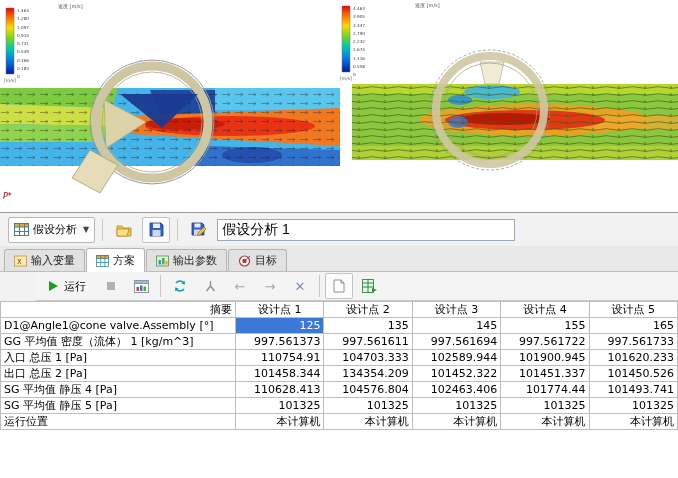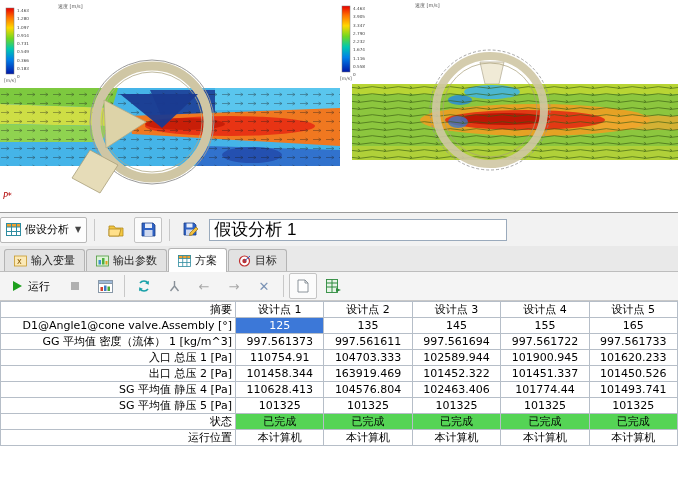--- a/index.html
+++ b/index.html
@@ -10,44 +10,44 @@
   }
   .plots{position:absolute;top:0;left:0;width:678px;height:210px;background:#fff;}
   .plots svg{position:absolute;top:0;}
   .tick{font-size:4.2px;fill:#444;}
   .plot-title{font-size:5px;fill:#555;}
   .plot-unit{font-size:4.5px;fill:#555;}
   .fragment{position:absolute;left:3px;top:192px;font-size:8px;color:#b00000;font-style:italic;}
 
   
   .panel{position:absolute;top:212px;left:0;width:678px;height:266px;background:#f2f2f2;border-top:1px solid #9a9a9a;}
-  .toolbar1{height:33px;display:flex;align-items:center;gap:4px;padding:0 0;background:#f2f2f2;}
+  .toolbar1{height:33px;display:flex;align-items:center;gap:4px;padding:0 8px;background:#f2f2f2;}
   .dd-btn{display:flex;align-items:center;gap:4px;height:24px;padding:0 5px;border:1px solid #b8b8b8;background:#fdfdfd;border-radius:2px;}
   .dd-caret{font-size:8px;color:#444;margin-left:2px;}
   .vsep{width:1px;height:22px;background:#c8c8c8;margin:0 3px;}
   .tb-btn{display:flex;align-items:center;justify-content:center;width:26px;height:24px;border:1px solid transparent;}
   .tb-btn.framed{border:1px solid #c4c4c4;background:#fbfbfb;border-radius:2px;}
-  .name-input{width:288px;height:18px;border:1px solid #9aaabc;font-size:17px;padding:1px 4px;font-family:Liberation Sans, sans-serif;}
+  .name-input{width:288px;height:18px;border:1px solid #9aaabc;font-size:14px;padding:1px 4px;font-family:Liberation Sans, sans-serif;}
 
   .tabrow{height:25px;display:flex;align-items:flex-end;gap:1px;padding:0 4px;background:#e9e9e9;border-bottom:1px solid #bdbdbd;}
   .tab{display:flex;align-items:center;gap:4px;height:21px;padding:0 9px;border:1px solid #b4b4b4;border-bottom:none;background:#e2e2e2;border-radius:3px 3px 0 0;color:#222;}
   .tab.active{background:#fff;height:23px;position:relative;z-index:2;margin-bottom:-1px;}
 
-  .toolbar2{height:28px;display:flex;align-items:center;gap:2px;padding:0 6px;background:#f4f4f4;border-bottom:1px solid #c8c8c8;}
+  .toolbar2{height:28px;display:flex;align-items:center;gap:2px;padding:0 6px;background:#f4f4f4;border-bottom:1px solid #c8c8c8;margin-left:36px;}
   .run-btn{display:flex;align-items:center;gap:5px;padding:2px 8px 2px 4px;border:1px solid transparent;}
   .gray-glyph{color:#a8a8a8;font-size:13px;line-height:1;}
   .blue-glyph{color:#7b93b5;font-size:13px;line-height:1;}
 
   .tablewrap{height:180px;overflow:hidden;background:#fff;}
   table{border-collapse:collapse;table-layout:fixed;width:678px;font-size:11px;}
   th,td{border:1px solid #b6bec8;height:15px;padding:0 3px;overflow:hidden;white-space:nowrap;}
   th{font-weight:normal;background:#fff;}
   th.col-label{text-align:right;}
-  .cell-label{text-align:right;background:#fff;}
-  .cell-value{text-align:center;background:#fff;}
+  .cell-label{text-align:left;background:#fff;}
+  .cell-value{text-align:right;background:#fff;}
   .cell-status{background:#55d455;}
   .cell-selected{background:#3c78d8;color:#fff;}
   col.c0{width:234px;} col.cv{width:88px;}
 </style>
 </head>
 <body>
 
 <div class="plots">
 
   <svg style="left:0" width="340" height="195" viewBox="0 0 340 195">
@@ -210,41 +210,41 @@
   </div>
 
   <div class="tabrow">
     <div class="tab">
       <svg width="13" height="12" viewBox="0 0 13 12">
         <rect x="0.5" y="1" width="12" height="10" fill="#fbe9b7" stroke="#c79a2a" stroke-width="0.8"></rect>
         <text x="3" y="9" font-size="8" fill="#8a5a00">x</text>
       </svg>
       <span>输入变量</span>
     </div>
-    <div class="tab">
-      <svg width="13" height="12" viewBox="0 0 13 12">
-        <rect x="0.5" y="1" width="12" height="10" fill="#dff3d8" stroke="#4c9a3c" stroke-width="0.8"></rect>
-        <rect x="2.5" y="5" width="2.5" height="4.5" fill="#3f8fd0"></rect>
-        <rect x="6" y="3" width="2.5" height="6.5" fill="#4daf3e"></rect>
-        <rect x="9.5" y="6" width="2" height="3.5" fill="#e0a020"></rect>
-      </svg>
-      <span>输出参数</span>
-    </div>
     <div class="tab active">
       <svg width="13" height="12" viewBox="0 0 13 12">
         <rect x="0.5" y="0.5" width="12" height="11" fill="#fff" stroke="#2e8ca0" stroke-width="0.8"></rect>
         <rect x="0.5" y="0.5" width="12" height="3" fill="#f0a030" stroke="#2e8ca0" stroke-width="0.8"></rect>
         <line x1="4.7" y1="0.5" x2="4.7" y2="11.5" stroke="#2e8ca0" stroke-width="0.8"></line>
         <line x1="8.9" y1="0.5" x2="8.9" y2="11.5" stroke="#2e8ca0" stroke-width="0.8"></line>
         <line x1="0.5" y1="7.5" x2="12.5" y2="7.5" stroke="#2e8ca0" stroke-width="0.8"></line>
       </svg>
       <span>方案</span>
     </div>
     <div class="tab">
       <svg width="13" height="12" viewBox="0 0 13 12">
+        <rect x="0.5" y="1" width="12" height="10" fill="#dff3d8" stroke="#4c9a3c" stroke-width="0.8"></rect>
+        <rect x="2.5" y="5" width="2.5" height="4.5" fill="#3f8fd0"></rect>
+        <rect x="6" y="3" width="2.5" height="6.5" fill="#4daf3e"></rect>
+        <rect x="9.5" y="6" width="2" height="3.5" fill="#e0a020"></rect>
+      </svg>
+      <span>输出参数</span>
+    </div>
+    <div class="tab">
+      <svg width="13" height="12" viewBox="0 0 13 12">
         <circle cx="6.5" cy="6" r="5" fill="#fff" stroke="#c03030" stroke-width="1.2"></circle>
         <circle cx="6.5" cy="6" r="2.2" fill="#c03030"></circle>
         <line x1="6.5" y1="6" x2="12" y2="1" stroke="#3060c0" stroke-width="1"></line>
       </svg>
       <span>目标</span>
     </div>
   </div>
 
   <div class="toolbar2">
     <div class="run-btn">
@@ -349,21 +349,21 @@
             <td class="cell-label">入口 总压 1 [Pa]</td>
             <td class="cell-value">110754.91</td>
             <td class="cell-value">104703.333</td>
             <td class="cell-value">102589.944</td>
             <td class="cell-value">101900.945</td>
             <td class="cell-value">101620.233</td>
           </tr>
           <tr>
             <td class="cell-label">出口 总压 2 [Pa]</td>
             <td class="cell-value">101458.344</td>
-            <td class="cell-value">163919.469</td>
+            <td class="cell-value">134354.209</td>
             <td class="cell-value">101452.322</td>
             <td class="cell-value">101451.337</td>
             <td class="cell-value">101450.526</td>
           </tr>
           <tr>
             <td class="cell-label">SG 平均值 静压 4 [Pa]</td>
             <td class="cell-value">110628.413</td>
             <td class="cell-value">104576.804</td>
             <td class="cell-value">102463.406</td>
             <td class="cell-value">101774.44</td>
@@ -371,28 +371,20 @@
           </tr>
           <tr>
             <td class="cell-label">SG 平均值 静压 5 [Pa]</td>
             <td class="cell-value">101325</td>
             <td class="cell-value">101325</td>
             <td class="cell-value">101325</td>
             <td class="cell-value">101325</td>
             <td class="cell-value">101325</td>
           </tr>
           <tr>
-            <td class="cell-label">状态</td>
-            <td class="cell-value cell-status">已完成</td>
-            <td class="cell-value cell-status">已完成</td>
-            <td class="cell-value cell-status">已完成</td>
-            <td class="cell-value cell-status">已完成</td>
-            <td class="cell-value cell-status">已完成</td>
-          </tr>
-          <tr>
             <td class="cell-label">运行位置</td>
             <td class="cell-value">本计算机</td>
             <td class="cell-value">本计算机</td>
             <td class="cell-value">本计算机</td>
             <td class="cell-value">本计算机</td>
             <td class="cell-value">本计算机</td>
           </tr>
         </tbody>
     </table>
   </div>

